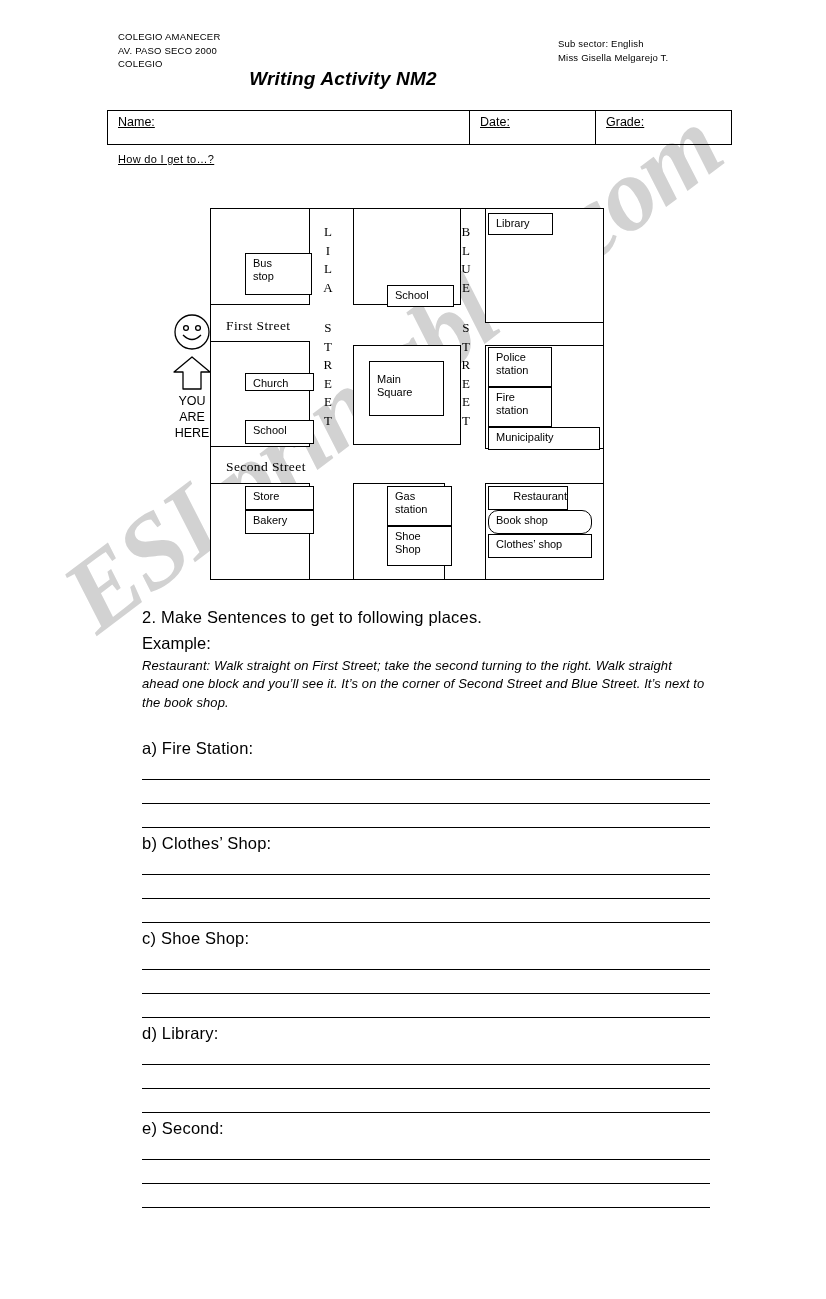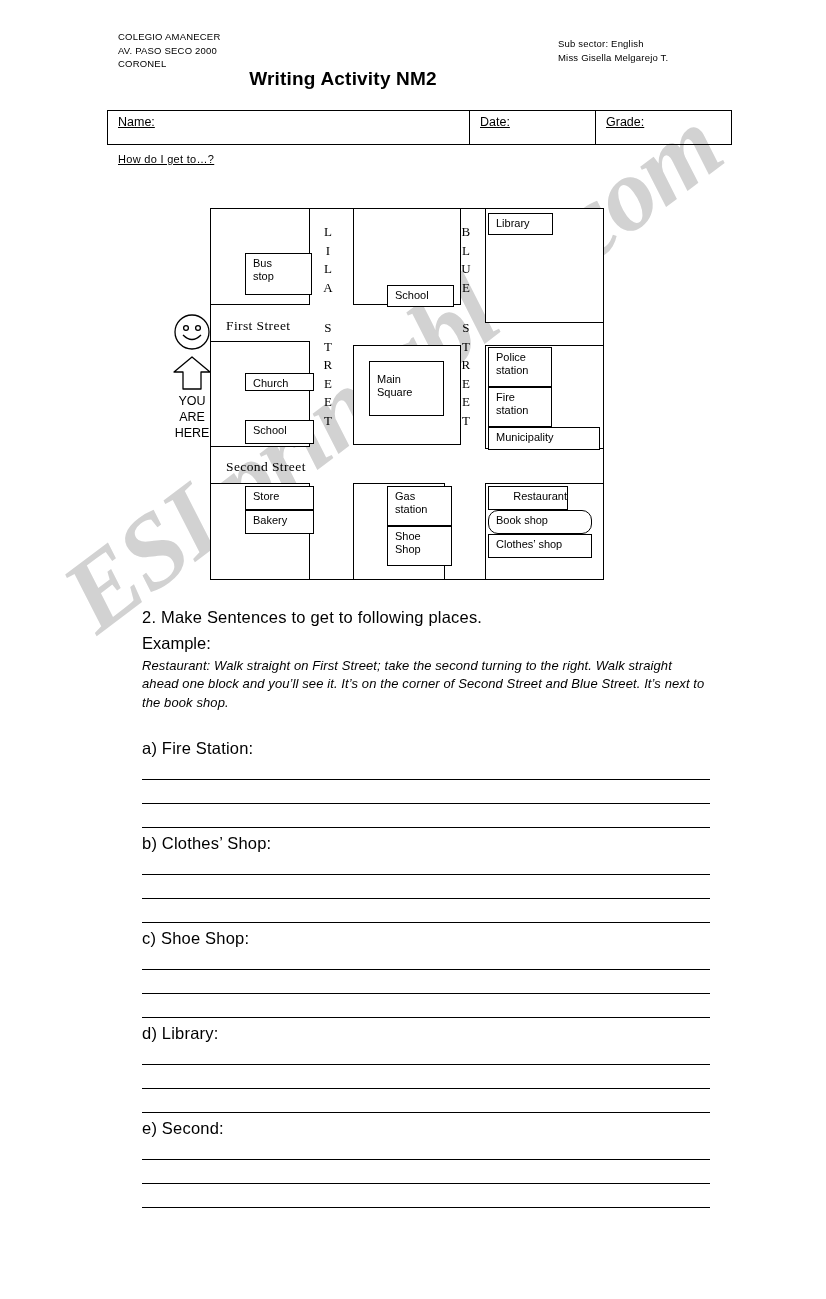--- a/index.html
+++ b/index.html
@@ -69,20 +69,21 @@
   }
   #doc-title {
     position: absolute;
     left: 0;
     top: 68px;
     width: 686px;
     text-align: center;
     font-size: 19px;
     font-weight: bold;
     letter-spacing: 0.2px;
+    font-style: italic;
   }
 
   
   #id-table {
     position: absolute;
     left: 107px;
     top: 110px;
     width: 625px;
     height: 35px;
     border: 1px solid #000;
@@ -218,21 +219,21 @@
 
 <div id="watermark">
   <div class="wm-text">ESLprintables.com</div>
 </div>
 
 <div id="page">
 
   <div id="school-block">
     <div>COLEGIO AMANECER</div>
     <div>AV. PASO SECO 2000</div>
-    <div>CORONEL</div>
+    <div>COLEGIO</div>
   </div>
 
   <div id="subject-block">
     <div>Sub sector: English</div>
     <div>Miss Gisella Melgarejo T.</div>
   </div>
 
   <div id="doc-title">Writing Activity NM2</div>
 
   <div id="id-table">

